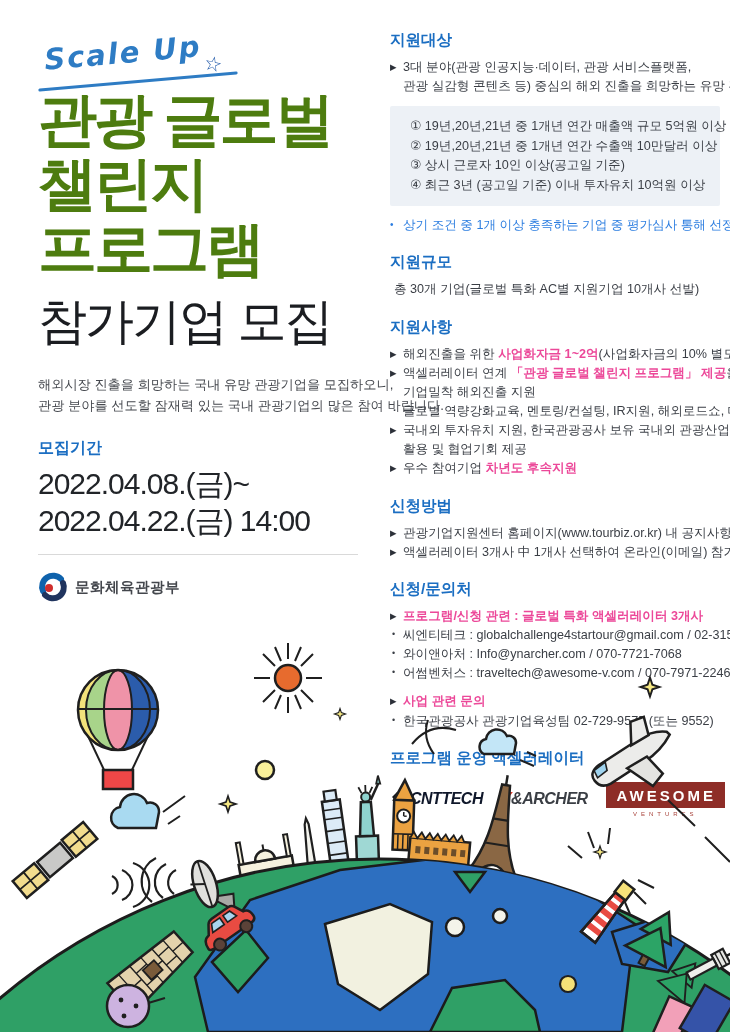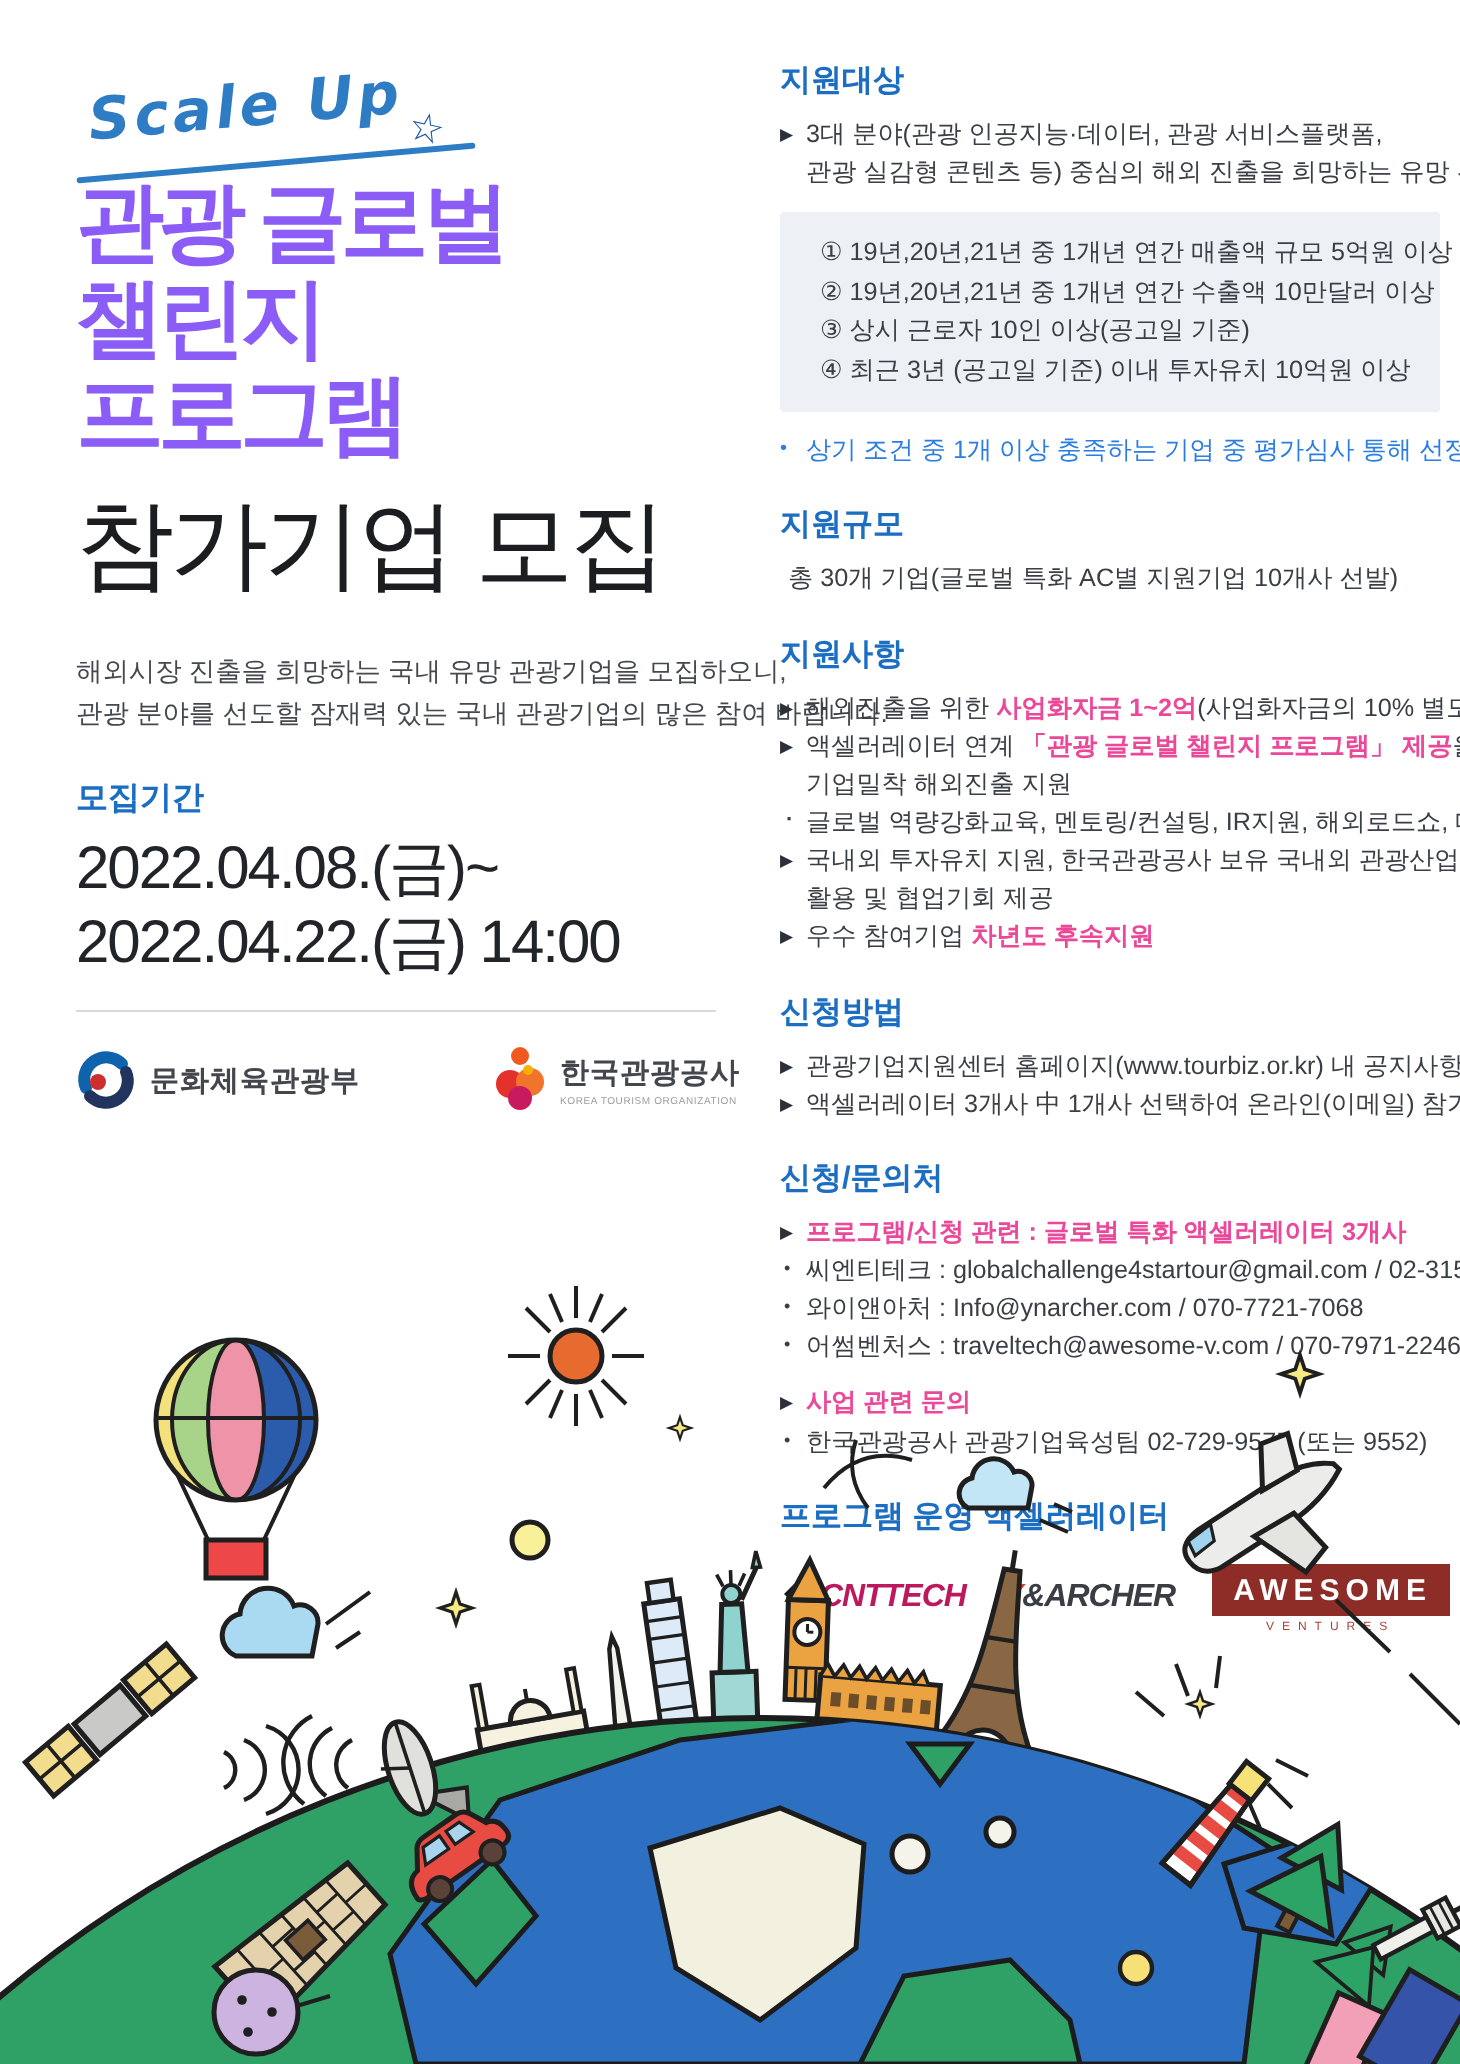--- a/index.html
+++ b/index.html
@@ -18,21 +18,21 @@
     display:inline-block; transform:rotate(-5deg);
     font-family:"DejaVu Sans",sans-serif; font-style:italic; font-weight:bold;
     font-size:29px; color:#2e7cc4; letter-spacing:2px;
   }
   .scaleup-star { display:inline-block; color:#1d56a8; font-size:20px; transform:rotate(12deg) translateY(8px); }
   .scaleup-underline {
     position:absolute; left:-6px; top:44px; width:200px; height:3px;
     background:#2e7cc4; transform:rotate(-5deg); border-radius:2px;
   }
 
-  .title { font-size:44px; line-height:1.09; font-weight:800; color:#8b5cf6; letter-spacing:-3px; }
+  .title { font-size:59px; line-height:1.09; font-weight:800; color:#4d7c0f; letter-spacing:-3px; }
   .title div { white-space:nowrap; }
   .subtitle { font-size:49px; font-weight:400; color:#1b1d21; letter-spacing:-2px; margin-top:8px; white-space:nowrap; }
 
   .desc { margin-top:19px; font-size:13.2px; line-height:1.6; color:#45484e; }
   .desc div { white-space:nowrap; }
 
   .period-h { margin-top:22px; font-size:16px; font-weight:800; color:#1b6ec2; }
   .dates { margin-top:7px; font-size:30px; line-height:1.22; color:#212428; font-weight:500; letter-spacing:-1px; }
   .dates div { white-space:nowrap; }
 
@@ -59,21 +59,21 @@
     background:#edf1f6; border-radius:2px; padding:11px 6px 11px 20px;
     margin:10px 0 10px 0;
   }
   .box .line { line-height:1.55; }
   .note { color:#2b7de0; }
   .note .mk { color:#2b7de0; font-size:10px; padding-top:1px; }
 
   
   .acc-row { display:flex; align-items:center; gap:18px; margin-top:13px; }
   .acc-cnt { display:flex; align-items:center; gap:3px; }
-  .cnt-text { font-size:16px; font-weight:800; font-style:italic; color:#be185d; letter-spacing:-0.5px; }
+  .cnt-text { font-size:16px; font-weight:800; font-style:italic; color:#0f172a; letter-spacing:-0.5px; }
   .acc-ya { font-size:16px; font-weight:800; font-style:italic; letter-spacing:-0.5px; }
   .ya-y { color:#e23c2e; }
   .ya-rest { color:#3a3e44; }
   .acc-aw { text-align:center; }
   .aw-box {
     background:#8e2d27; color:#ffffff; font-size:15px; font-weight:bold;
     letter-spacing:3px; padding:5px 9px 4px 11px; white-space:nowrap;
   }
   .aw-sub { margin-top:3px; font-size:6px; color:#a8423a; letter-spacing:4px; white-space:nowrap; }
 
@@ -111,33 +111,20 @@
   <div class="divider"></div>
 
   <div class="orgs">
     <div class="org">
       <svg width="30" height="30" viewBox="0 0 30 30">
         <path d="M5,19 A11,11 0 0 1 23,7" fill="none" stroke="#0f62ac" stroke-width="6" stroke-linecap="round"></path>
         <path d="M25,11 A11,11 0 0 1 7,23" fill="none" stroke="#20345e" stroke-width="6" stroke-linecap="round"></path>
         <circle cx="11" cy="16" r="4" fill="#cf2e2e"></circle>
       </svg>
       <span class="org-name">문화체육관광부</span>
-    </div>
-    <div class="org">
-      <svg width="26" height="34" viewBox="0 0 26 34">
-        <circle cx="13" cy="5" r="4.5" fill="#f05a22"></circle>
-        <circle cx="8" cy="19" r="7" fill="#e4312b"></circle>
-        <circle cx="18" cy="18" r="7" fill="#f0742b"></circle>
-        <circle cx="13" cy="26" r="6" fill="#c81a5e"></circle>
-        <circle cx="17" cy="12" r="2.5" fill="#f9b000"></circle>
-      </svg>
-      <div>
-        <div class="org-name">한국관광공사</div>
-        <div class="org-sub">KOREA TOURISM ORGANIZATION</div>
-      </div>
     </div>
   </div>
 </div>
 
 <div class="right-col">
 
   <div class="sec">
     <div class="sec-h">지원대상</div>
     <div class="line">
         <span class="mk arrow">▶</span>

